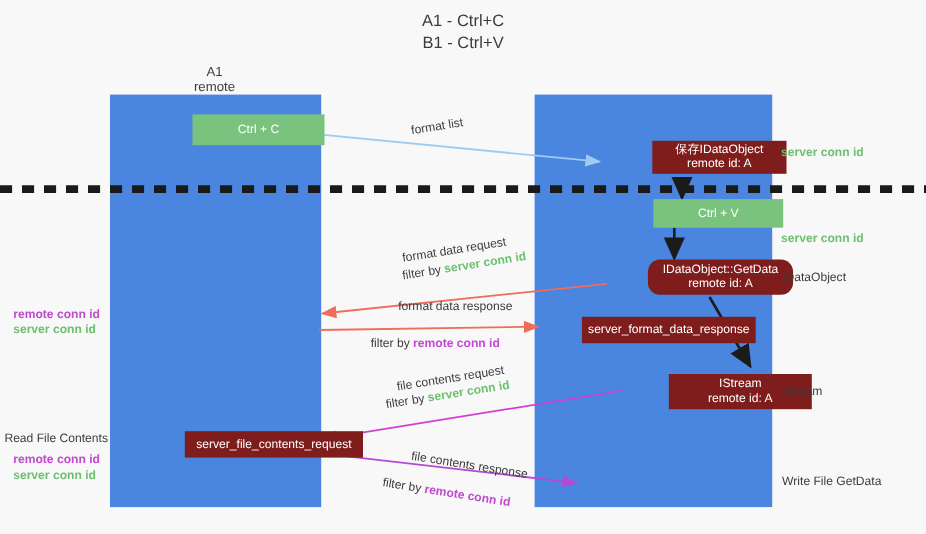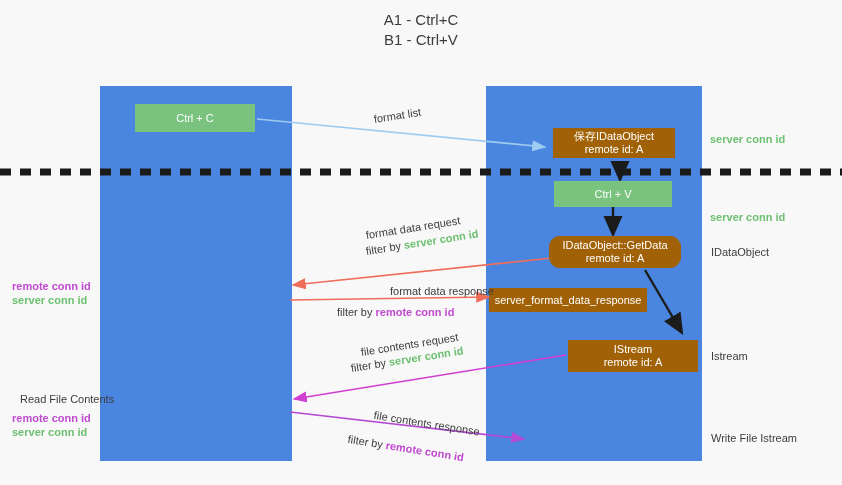--- a/index.html
+++ b/index.html
@@ -50,22 +50,23 @@
     box-sizing: border-box;
     display: flex;
     flex-direction: column;
     align-items: center;
     justify-content: center;
     text-align: center;
     color: #ffffff;
     font-size: 11px;
     line-height: 13px;
     white-space: pre-line;
+    margin-left: 40px;
   }
-  .node.orange { background: #a16207; }
+  .node.orange { background: #7f1d1d; }
   .node.green  { background: #79c37f; }
   .side-label {
     position: absolute;
     font-size: 11px;
     line-height: 14px;
     white-space: pre-line;
   }
   .lbl-green   { color: #6cc070; font-weight: bold; }
   .lbl-magenta { color: #c04ad0; font-weight: bold; }
   .lbl-dark    { color: #3c3c3c; }
@@ -82,20 +83,22 @@
   .rot-dn { transform: rotate(9deg); transform-origin: left top; }
 </style>
 </head>
 <body>
 
 <div id="stage">
 
   <div class="title">A1 - Ctrl+C
 B1 - Ctrl+V</div>
 
+  <div class="col-head" style="left:125px; top:58px; width:140px;">A1
+remote</div>
 
   <div class="lane" style="left:100px; top:86px; width:192px; height:375px;"></div>
   <div class="lane" style="left:486px; top:86px; width:216px; height:375px;"></div>
 
   <svg id="svg-layer" viewBox="0 0 842 485" xmlns="http://www.w3.org/2000/svg">
     <defs>
       <marker id="ah-blue" markerWidth="9" markerHeight="7" refX="8" refY="3.5" orient="auto">
         <path d="M0,0 L9,3.5 L0,7 z" fill="#9ecbf0"></path>
       </marker>
       <marker id="ah-red" markerWidth="9" markerHeight="7" refX="8" refY="3.5" orient="auto">
@@ -136,50 +139,51 @@
 
   <div class="node orange" style="left:549px; top:236px; width:132px; height:32px;border-radius:11px;">IDataObject::GetData
 remote id: A</div>
 
   <div class="node orange" style="left:568px; top:340px; width:130px; height:32px;">IStream
 remote id: A</div>
 
 
   <div class="node orange" style="left:489px; top:288px; width:158px; height:24px;">server_format_data_response</div>
 
+  <div class="node orange" style="left:128px; top:392px; width:162px; height:24px;">server_file_contents_request</div>
 
 
   <div class="edge-label rot-up" style="left:375px; top:112px;">format list</div>
 
   <div class="edge-label rot-up" style="left:367px; top:228px;">format data request</div>
   <div class="edge-label rot-up" style="left:367px; top:244px;">
     <span>filter by </span><span class="g">server conn id</span>
   </div>
 
-  <div class="edge-label" style="left:362px; top:284px;margin-left:28px;">format data response</div>
+  <div class="edge-label" style="left:362px; top:272px;">format data response</div>
   <div class="edge-label" style="left:337px; top:305px;">
     <span>filter by </span><span class="m">remote conn id</span>
   </div>
 
   <div class="edge-label rot-up" style="left:362px; top:345px;">file contents request</div>
   <div class="edge-label rot-up" style="left:352px; top:361px;">
     <span>filter by </span><span class="g">server conn id</span>
   </div>
 
   <div class="edge-label rot-dn" style="left:375px; top:408px;">file contents response</div>
   <div class="edge-label rot-dn" style="left:349px; top:432px;">
     <span>filter by </span><span class="m">remote conn id</span>
   </div>
 
   <div class="side-label lbl-green" style="left:710px; top:132px;">server conn id</div>
   <div class="side-label lbl-green" style="left:710px; top:210px;">server conn id</div>
   <div class="side-label lbl-dark" style="left:711px; top:245px;">IDataObject</div>
   <div class="side-label lbl-dark" style="left:711px; top:349px;">Istream</div>
-  <div class="side-label lbl-dark" style="left:711px; top:431px;">Write File Istream</div>
+  <div class="side-label lbl-dark" style="left:711px; top:431px;">Write File GetData</div>
 
   <div class="side-label lbl-magenta" style="left:12px; top:279px;">remote conn id</div>
   <div class="side-label lbl-green" style="left:12px; top:293px;">server conn id</div>
 
-  <div class="side-label lbl-dark" style="left:20px; top:392px;text-align:center;">Read File Contents</div>
+  <div class="side-label lbl-dark" style="left:4px; top:392px;text-align:center;">Read File Contents</div>
   <div class="side-label lbl-magenta" style="left:12px; top:411px;">remote conn id</div>
   <div class="side-label lbl-green" style="left:12px; top:425px;">server conn id</div>
 
 </div>
 
 </body></html>

